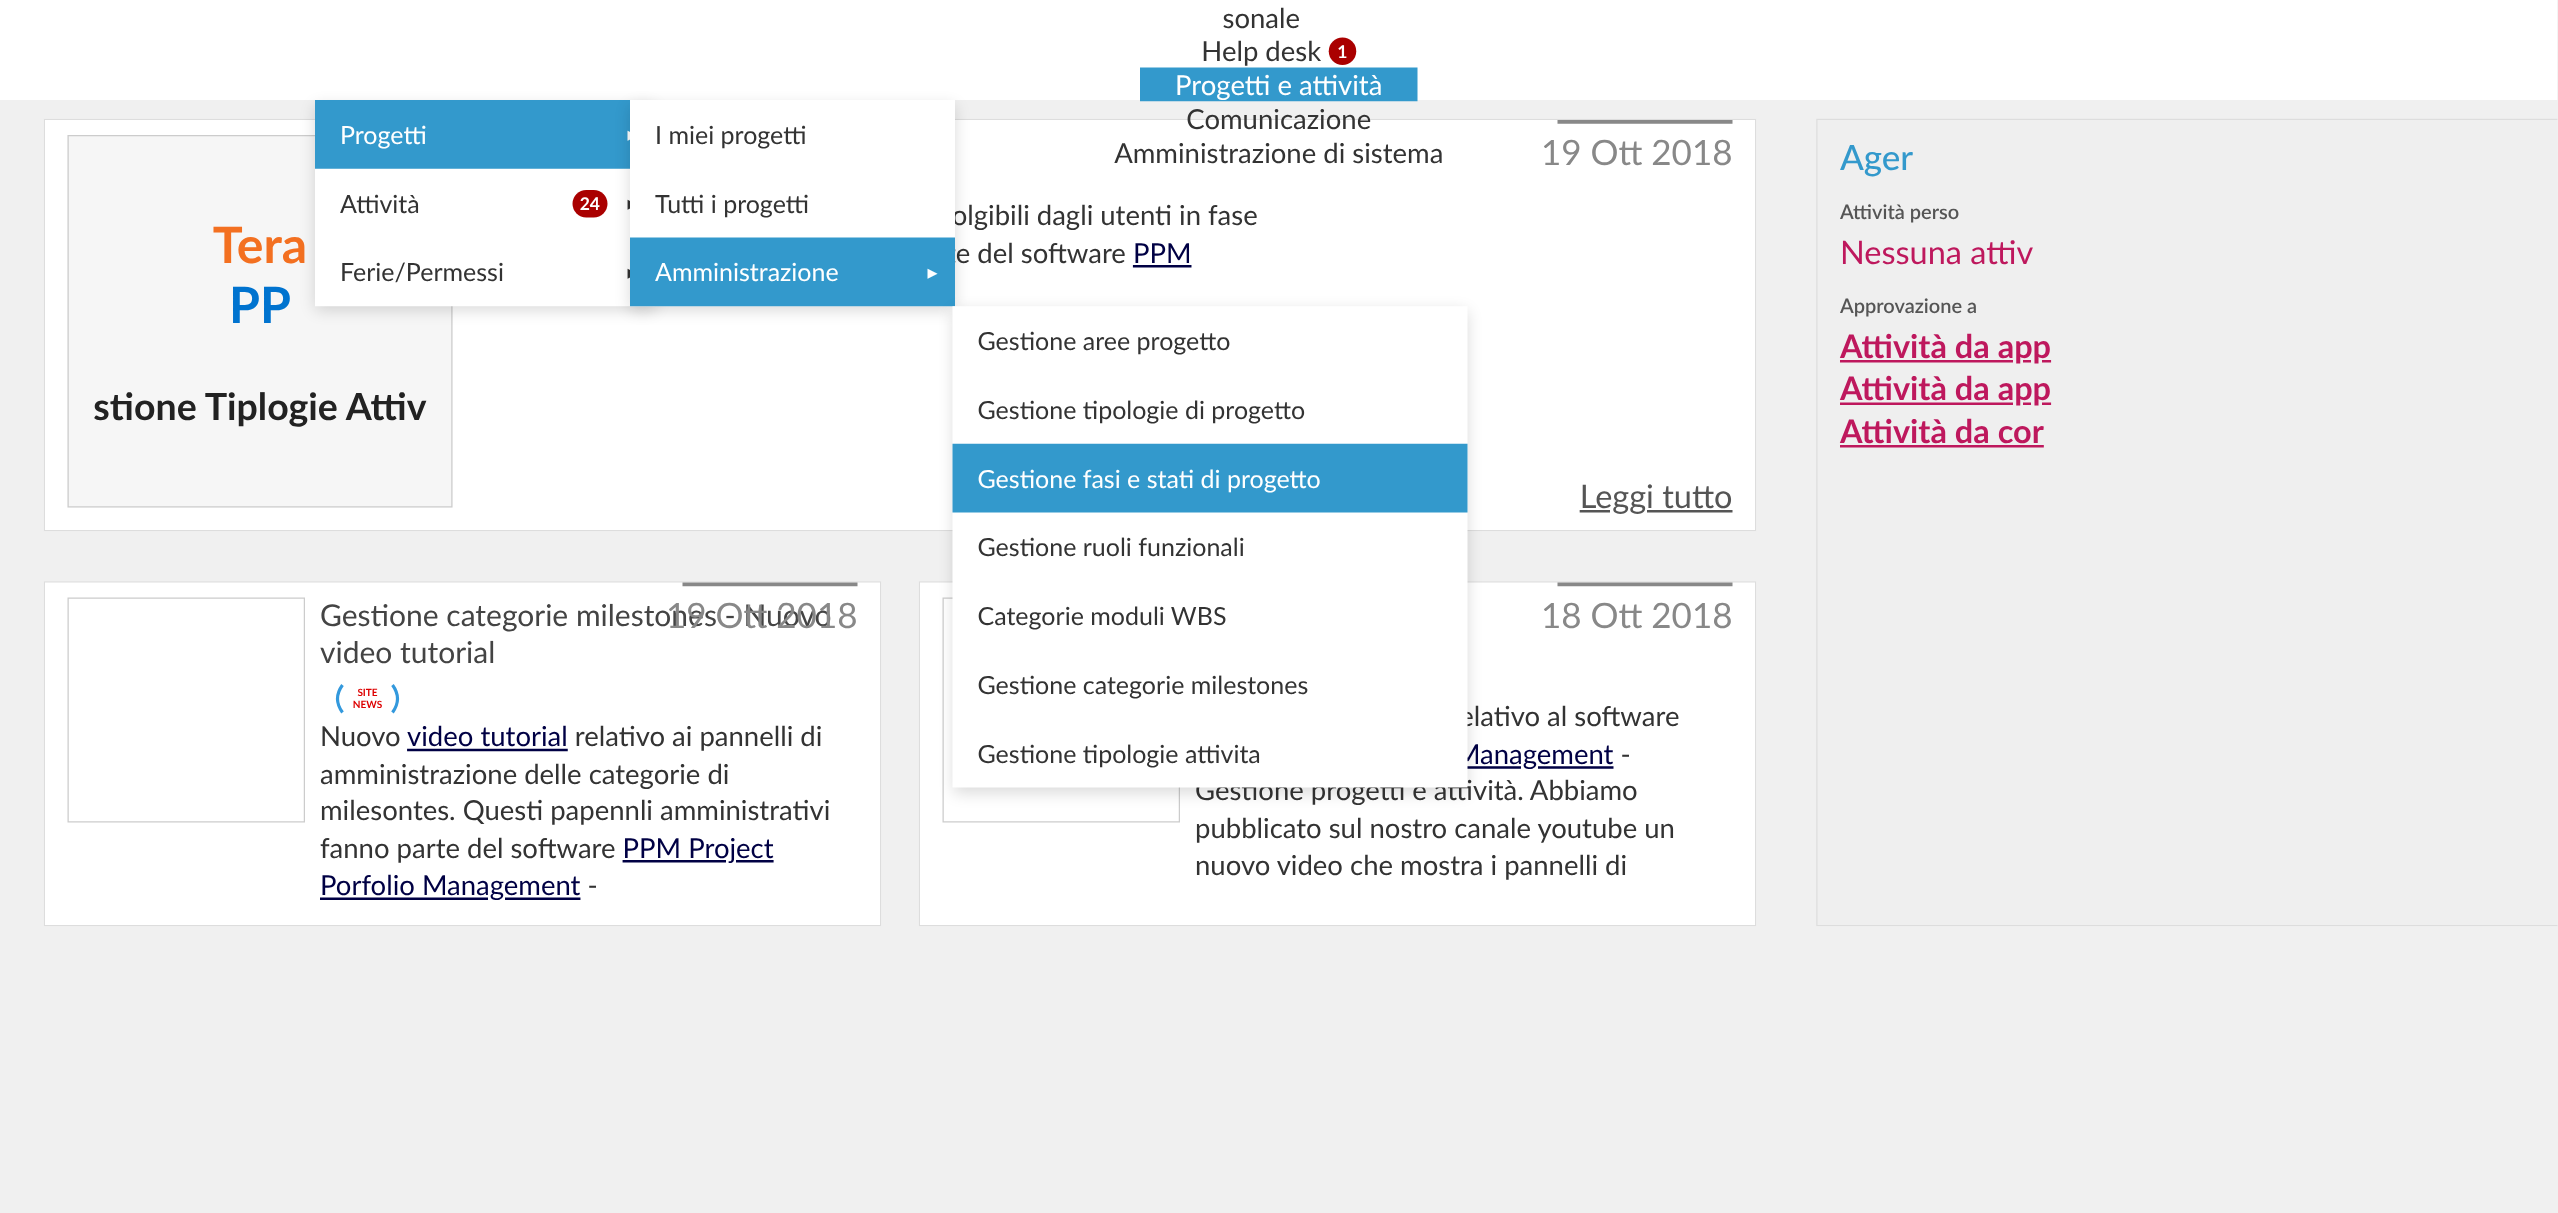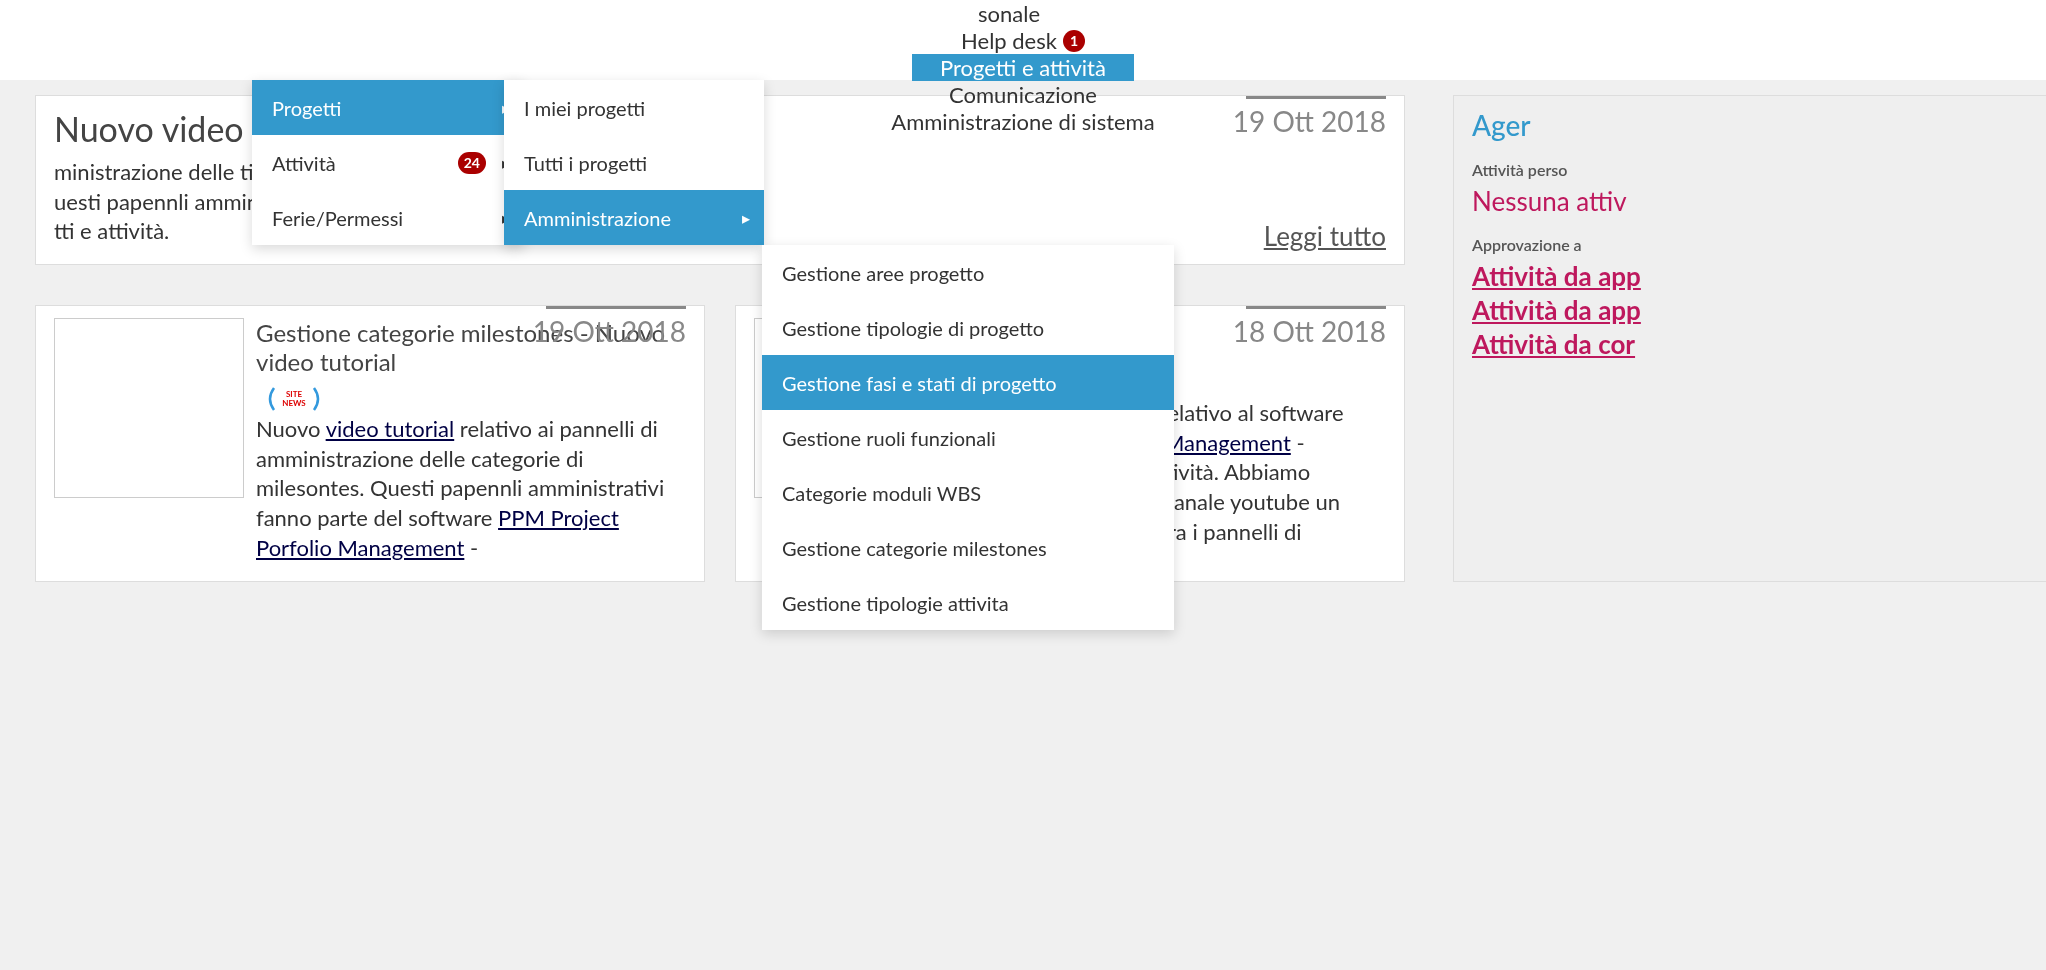--- a/index.html
+++ b/index.html
@@ -226,20 +226,26 @@
   <div class="dropdown-item">Gestione categorie milestones</div>
   <div class="dropdown-item">Gestione tipologie attivita</div>
 </div>
 
 <div class="content">
   <div class="col" style="margin-left:12px;">
 
     <div class="card wide">
       <div class="date-line"></div>
       <div class="date">19 Ott 2018</div>
+      <div class="thumb item-left">
+        <div class="thumb-logo"><span class="t1">Tera</span></div>
+        <div class="thumb-logo"><span class="t2">PP</span></div>
+        <div style="height:40px;"></div>
+        <div class="thumb-text">stione Tiplogie Attiv</div>
+      </div>
       <div class="card-body">
         <div>
           <span class="card-title">Nuovo video - News</span>
           <span class="site-news">
             <svg viewBox="0 0 60 30">
               <text x="30" y="13" text-anchor="middle" font-size="8" fill="#d00" font-weight="bold">SITE</text>
               <text x="30" y="22" text-anchor="middle" font-size="8" fill="#d00" font-weight="bold">NEWS</text>
               <path d="M10 4 Q2 15 10 26" stroke="#3399dd" stroke-width="2.5" fill="none"></path>
               <path d="M15 7 Q10 15 15 23" stroke="#3399dd" stroke-width="2.5" fill="none"></path>
               <path d="M50 4 Q58 15 50 26" stroke="#3399dd" stroke-width="2.5" fill="none"></path>

